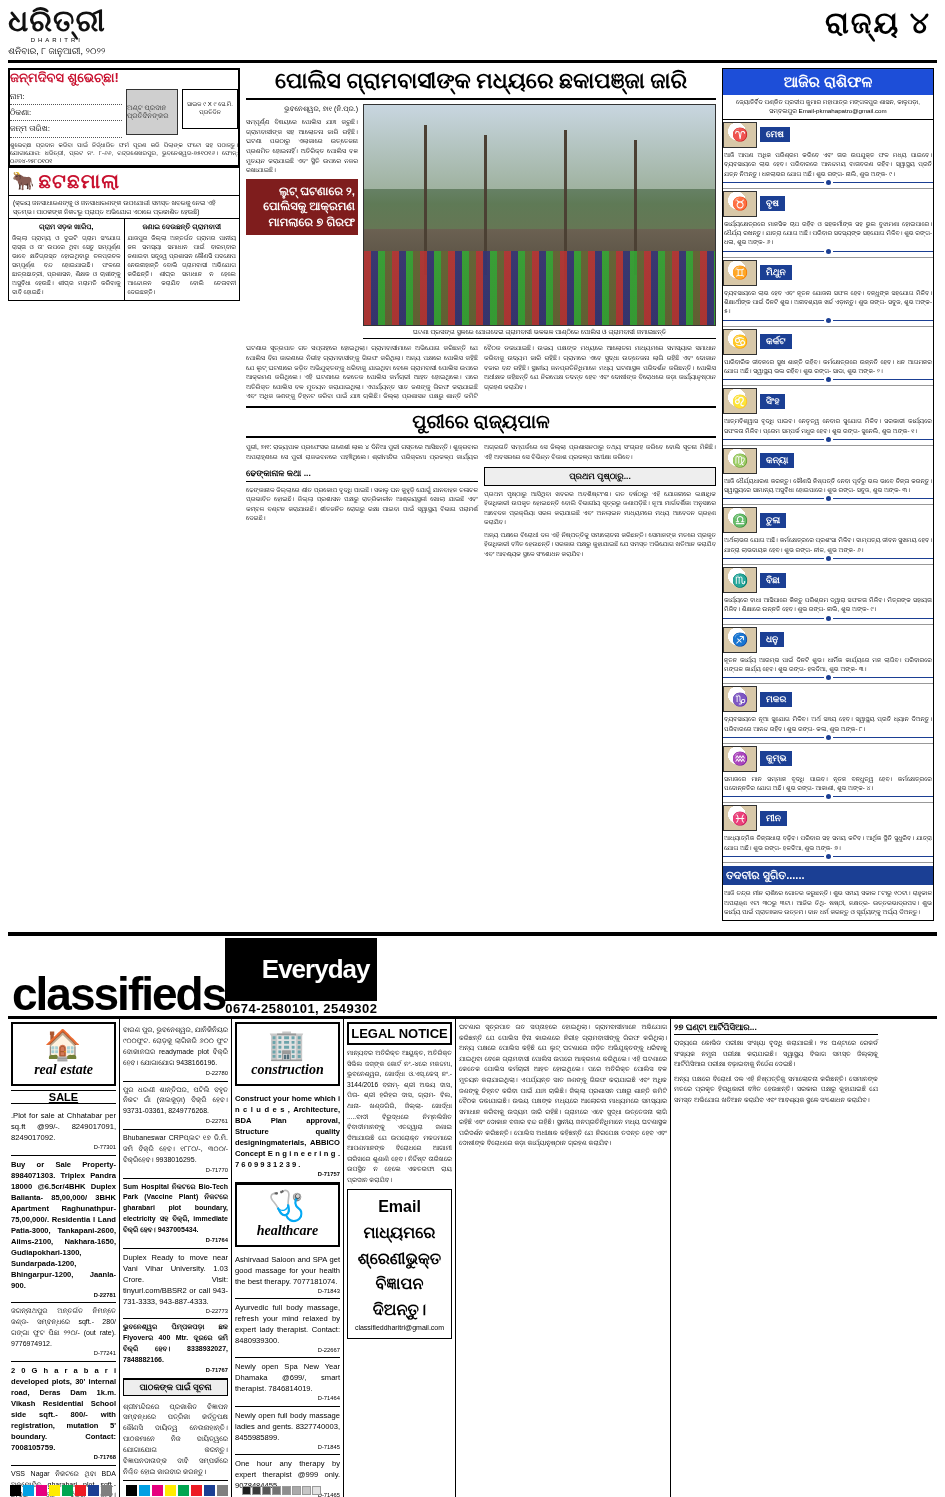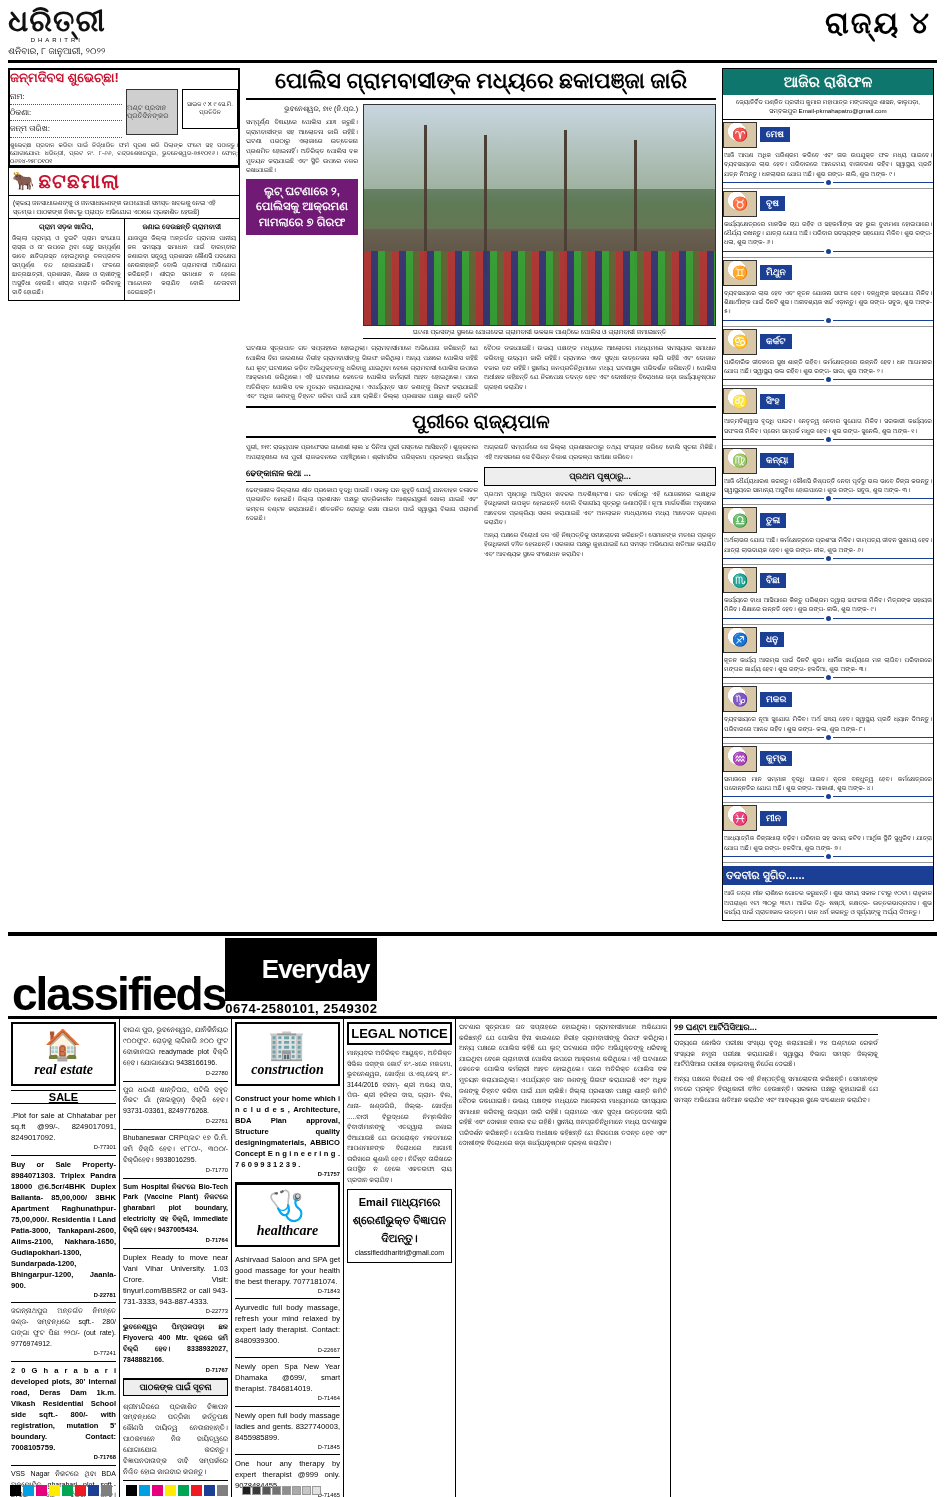--- a/index.html
+++ b/index.html
@@ -70,22 +70,22 @@
      border:1px solid #333; position:relative; overflow:hidden; }
   .photo .sky { position:absolute; top:0; left:0; right:0; height:38%;
      background:linear-gradient(#c8d6e0,#9fb2a0); }
   .photo .ground { position:absolute; bottom:0; left:0; right:0; height:44%;
      background:linear-gradient(#6b6152,#3f3a2e); }
   .photo .crowd { position:absolute; bottom:0; left:0; right:0; height:34%;
      background:repeating-linear-gradient(90deg,#b33,#b33 7px,#337 7px,#337 14px,#3a3 14px,#3a3 21px,#663 21px,#663 28px);
      opacity:.85; }
   .photo .pole { position:absolute; width:3px; background:#4b4033; }
   .caption { font-size:6.5px; text-align:center; padding:2px 0; border-bottom:1px solid #000; }
-  .redbox { background:#701a75; color:#fff; font-weight:bold; font-size:11.5px;
-     text-align:center; padding:5px 3px; line-height:1.35; margin:4px 0; }
+  .redbox { background:#7f1d1d; color:#fff; font-weight:bold; font-size:11.5px;
+     text-align:right; padding:5px 3px; line-height:1.35; margin:4px 0; }
   .colstack { column-count:2; column-gap:6px; font-size:6.4px; line-height:1.5;
      text-align:justify; }
 
   .subhead { font-family:"Liberation Serif", serif; font-weight:bold; font-size:19px;
      text-align:center; border-top:2px solid #000; border-bottom:2px solid #000;
      padding:3px 0; margin:5px 0 4px; }
   .two-col { display:flex; gap:6px; }
   .tc { flex:1; font-size:6.3px; line-height:1.5; text-align:justify; }
   .minihead { font-weight:bold; font-size:8.5px; border-bottom:1px solid #000;
      margin-bottom:3px; padding-bottom:1px; }
@@ -116,24 +116,24 @@
   .ad { font-size:7.6px; line-height:1.45; border-bottom:1px solid #000; padding:3px 0;
      text-align:justify; }
   .ad .ref { display:block; text-align:right; font-size:5.8px; }
   .ad.bold { font-weight:bold; }
   .ad.odia { font-size:7px; line-height:1.55; }
   .legal-hd { border:2px solid #000; background:#fff; font-weight:bold; font-size:13px;
      text-align:center; padding:2px; margin-bottom:3px; }
   .odia-col { font-size:6.6px; line-height:1.6; text-align:justify; }
   .email-box { border:1px solid #000; padding:4px; font-size:7px; text-align:center;
      line-height:1.6; margin-top:4px; }
-  .email-box .big { font-weight:bold; font-size:11px; }
-
-  
-  .rashi-head { background:#0f766e; color:#fff; text-align:center; font-weight:bold;
+  .email-box .big { font-weight:bold; font-size:16px; }
+
+  
+  .rashi-head { background:#1d4ed8; color:#fff; text-align:center; font-weight:bold;
      font-size:15px; padding:4px; }
   .rashi-credit { font-size:6.2px; text-align:center; line-height:1.45; padding:3px 2px;
      border-bottom:1px solid #000; }
   .rashi-item { border-bottom:1px solid #999; padding:2px 0 3px; }
   .rashi-top { display:flex; align-items:center; gap:3px; }
   .rashi-sign { width:34px; height:26px; border:1px solid #333;
      background:radial-gradient(circle at 40% 35%, #fff 0 35%, #d8c8a8 36% 100%);
      display:flex; align-items:center; justify-content:center; font-size:13px; }
   .rashi-name { background:#1b3f94; color:#fff; font-weight:bold; font-size:9px;
      padding:2px 6px; }

